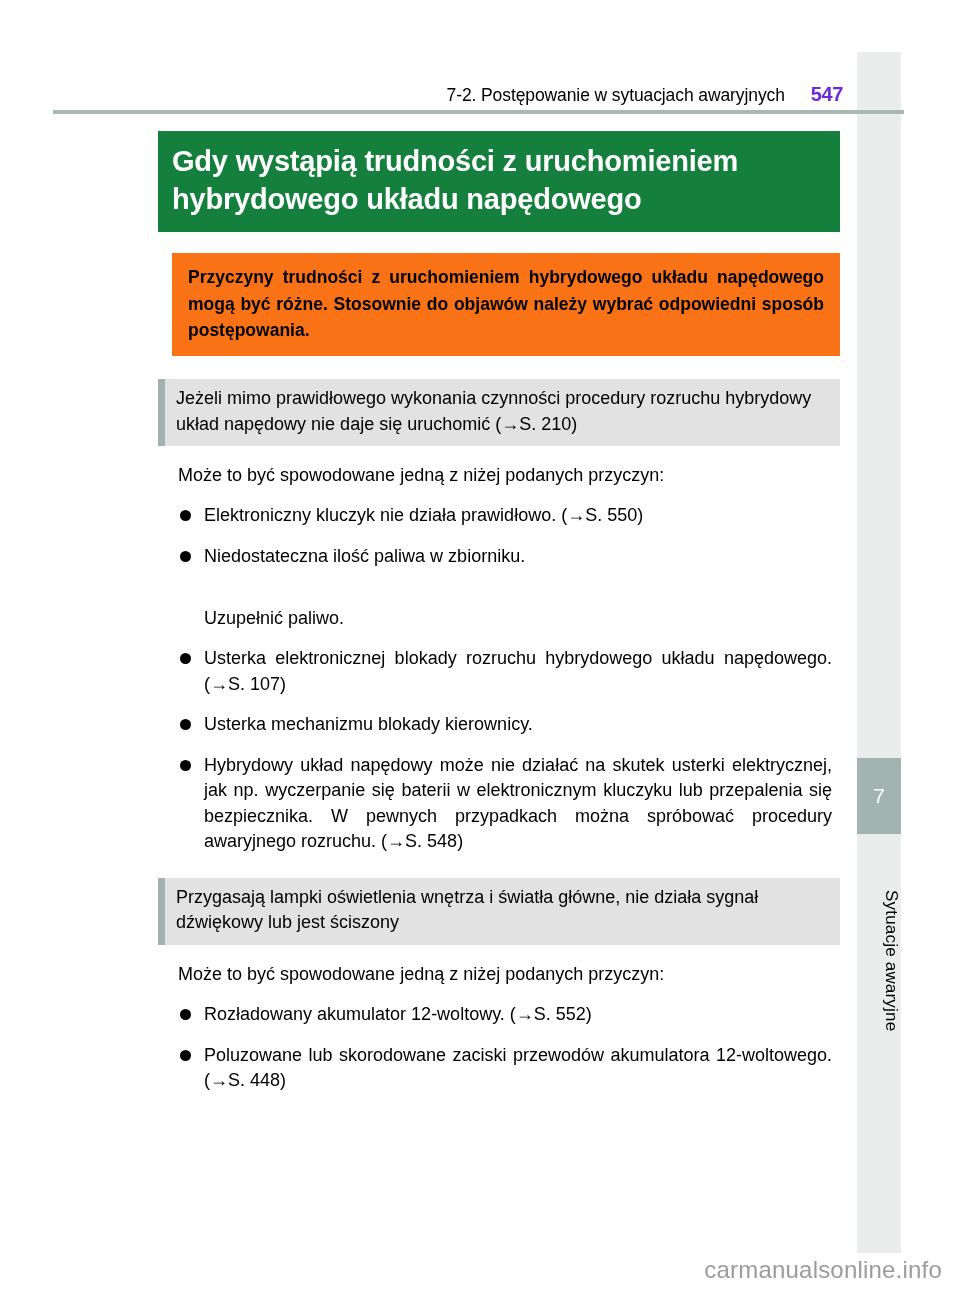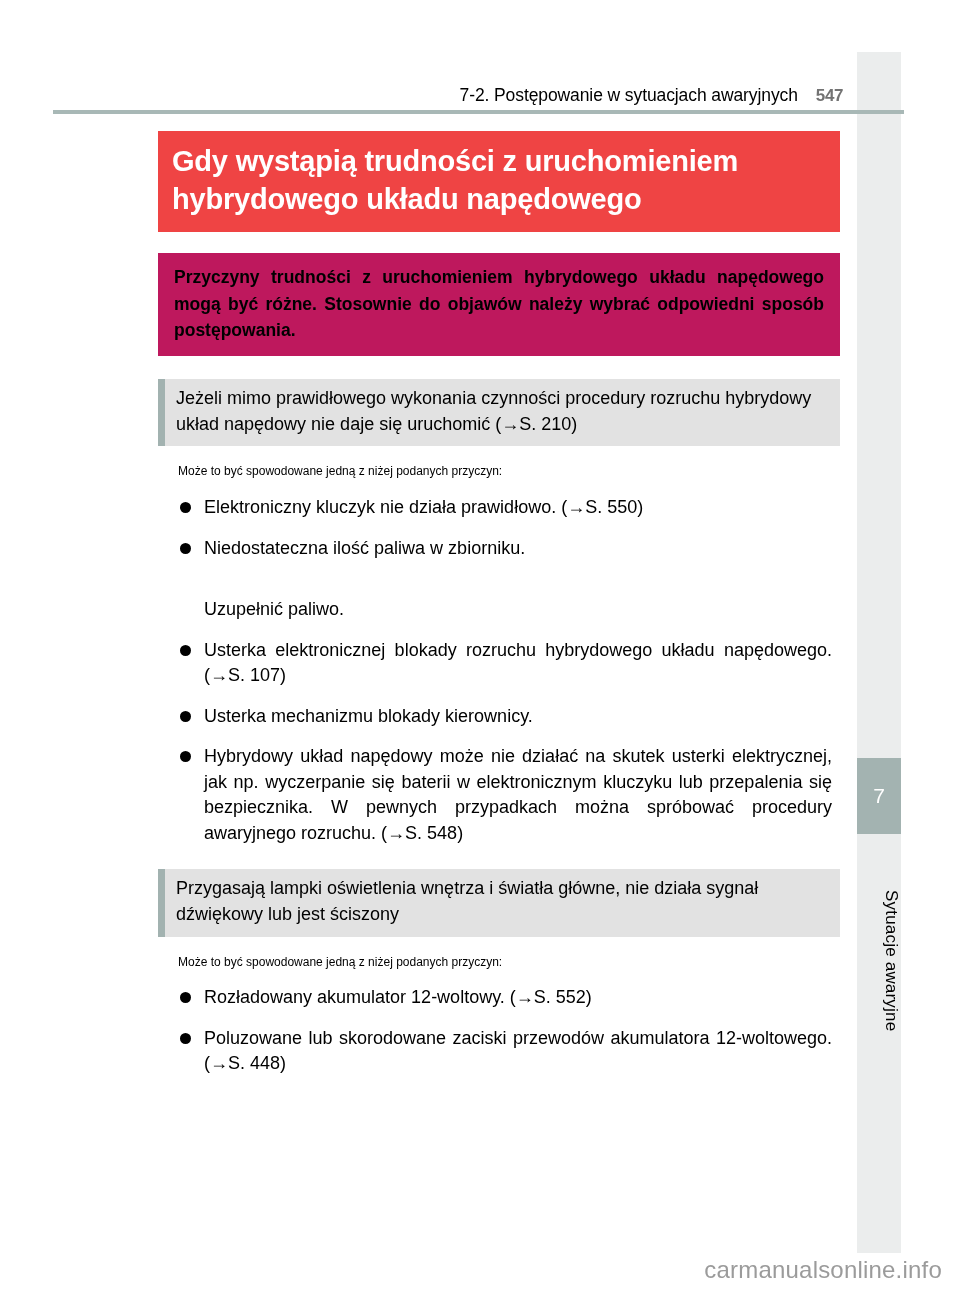--- a/index.html
+++ b/index.html
@@ -38,25 +38,25 @@
     padding-right: 14px;
     box-sizing: border-box;
   }
   .header-title {
     font-size: 17.5px;
     color: #000;
     line-height: 1;
     letter-spacing: -0.1px;
   }
   .header-pageno {
-    font-size: 17px;
+    font-size: 20px;
     font-weight: bold;
-    color: #737373;
+    color: #6d28d9;
     line-height: 1;
-    margin-left: 18px;
+    margin-left: 26px;
     letter-spacing: -0.4px;
   }
   .header-rule {
     position: absolute;
     left: 53px;
     top: 110px;
     width: 851px;
     height: 4px;
     background: #a8b8b6;
   }
@@ -64,39 +64,40 @@
   
   .content {
     position: absolute;
     left: 158px;
     top: 131px;
     width: 682px;
   }
 
   
   .title-banner {
-    background: #ef4444;
+    background: #15803d;
     color: #ffffff;
     padding: 12px 14px 14px 14px;
     box-sizing: border-box;
   }
   .title-banner .line {
     font-size: 29px;
     font-weight: bold;
     line-height: 1.30;
     letter-spacing: -0.2px;
     white-space: nowrap;
   }
 
   
   .intro-box {
-    background: #be185d;
+    background: #f97316;
     margin-top: 21px;
     padding: 11px 16px 13px 16px;
     box-sizing: border-box;
+    margin-left: 14px;
   }
   .intro-box p {
     margin: 0;
     font-size: 17.5px;
     font-weight: bold;
     line-height: 1.50;
     text-align: justify;
     color: #000;
   }
 
@@ -120,21 +121,21 @@
     color: #000;
   }
 
   
   .body-block {
     padding: 0 8px 0 20px;
     box-sizing: border-box;
   }
   .lead {
     margin: 17px 0 0 0;
-    font-size: 12px;
+    font-size: 18px;
     line-height: 1.40;
     color: #000;
   }
   ul.bullets {
     list-style: none;
     margin: 0;
     padding: 0;
   }
   ul.bullets li {
     position: relative;

